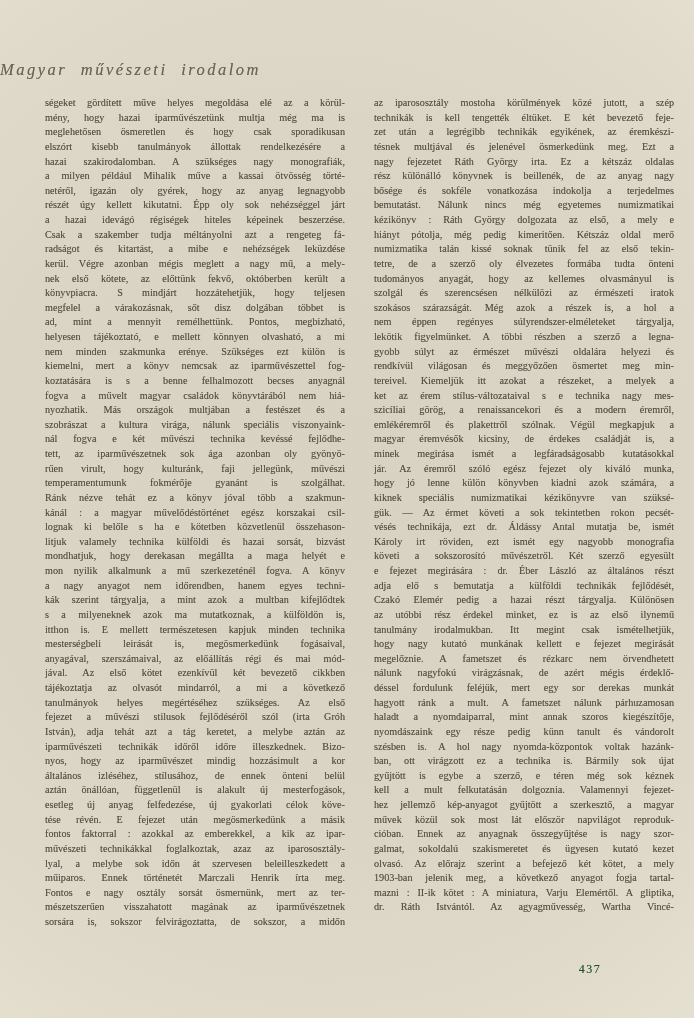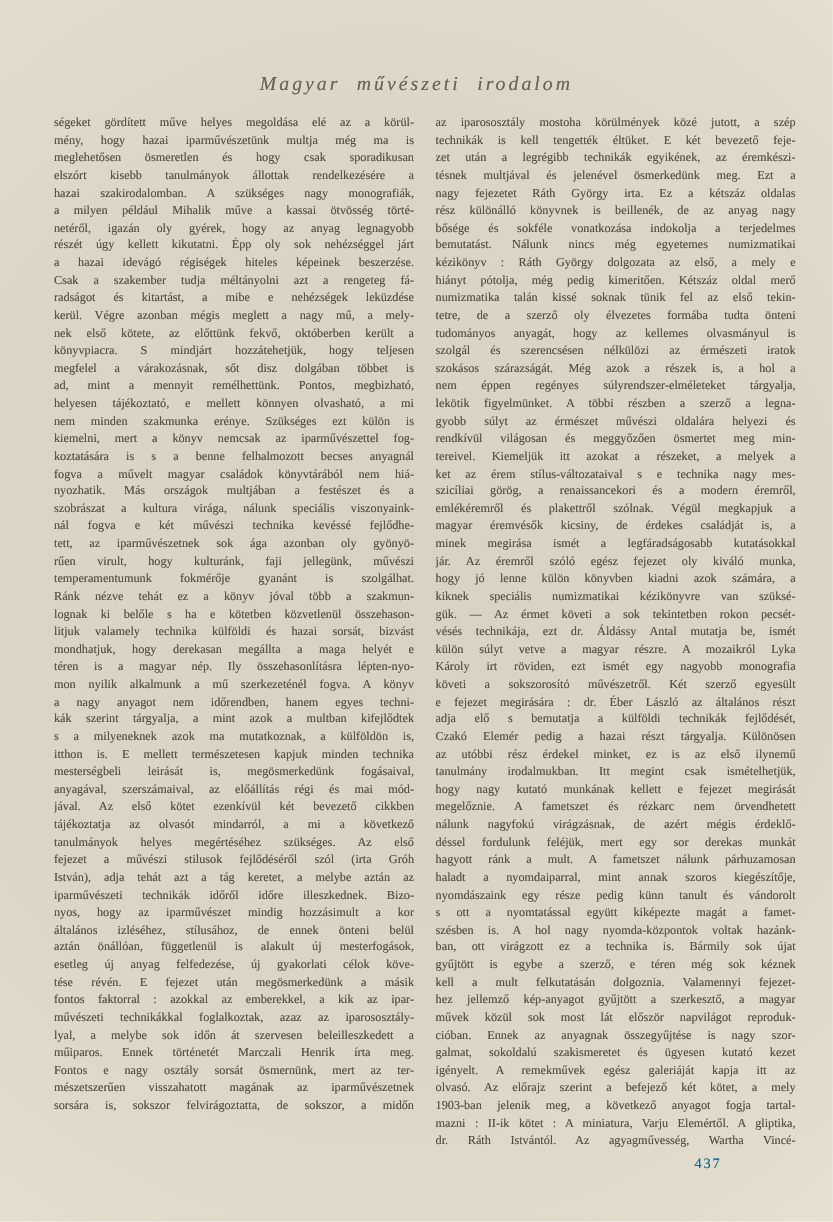--- a/index.html
+++ b/index.html
@@ -14,35 +14,35 @@
     background:
       radial-gradient(ellipse 130% 95% at 46% 48%,
         #d7d2c1 0%, #dad5c4 38%, #e0dbcb 58%, #e9e5d6 78%, #f1efe4 100%);
     font-family: "Liberation Serif", serif;
   }
   .page-title {
     position: absolute;
     top: 60px;
     left: 0;
     width: 694px;
-    text-align: center;
+    text-align: left;
     font-style: italic;
     font-size: 16.5px;
     letter-spacing: 2.5px;
     word-spacing: 7px;
     color: #686458;
     text-shadow: 0 0 0.5px rgba(104,100,88,0.55);
   }
   .columns {
     position: absolute;
     top: 96px;
     left: 45px;
     width: 616px;
     display: flex;
-    gap: 18px;
+    gap: 29px;
   }
   .text-column {
     width: 300px;
     flex: 0 0 300px;
   }
   .line {
     font-size: 10.2px;
     height: 14.64px;
     line-height: 14.64px;
     color: #544f44;
@@ -54,21 +54,21 @@
     text-shadow: 0 0 0.45px rgba(84,79,68,0.5);
   }
   .page-number {
     position: absolute;
     top: 962px;
     left: 558px;
     width: 64px;
     text-align: center;
     font-size: 12px;
     letter-spacing: 1.5px;
-    color: #0369a1;
+    color: #14532d;
     text-shadow: 0 0 0.45px rgba(88,84,72,0.5);
   }
 </style>
 </head>
 <body>
 
 <div class="page-title">Magyar művészeti irodalom</div>
 
 <div class="columns">
   <div class="text-column">
@@ -93,24 +93,24 @@
       <div class="line">kiemelni, mert a könyv nemcsak az iparművészettel fog-</div>
       <div class="line">koztatására is s a benne felhalmozott becses anyagnál</div>
       <div class="line">fogva a művelt magyar családok könyvtárából nem hiá-</div>
       <div class="line">nyozhatik. Más országok multjában a festészet és a</div>
       <div class="line">szobrászat a kultura virága, nálunk speciális viszonyaink-</div>
       <div class="line">nál fogva e két művészi technika kevéssé fejlődhe-</div>
       <div class="line">tett, az iparművészetnek sok ága azonban oly gyönyö-</div>
       <div class="line">rűen virult, hogy kulturánk, faji jellegünk, művészi</div>
       <div class="line">temperamentumunk fokmérője gyanánt is szolgálhat.</div>
       <div class="line">Ránk nézve tehát ez a könyv jóval több a szakmun-</div>
+      <div class="line">kánál : a magyar művelődéstörténet egész korszakai csil-</div>
       <div class="line">lognak ki belőle s ha e kötetben közvetlenül összehason-</div>
       <div class="line">litjuk valamely technika külföldi és hazai sorsát, bizvást</div>
       <div class="line">mondhatjuk, hogy derekasan megállta a maga helyét e</div>
-      <div class="line">téren is a magyar nép. Ily összehasonlításra lépten-nyo-</div>
       <div class="line">mon nyilik alkalmunk a mű szerkezeténél fogva. A könyv</div>
       <div class="line">a nagy anyagot nem időrendben, hanem egyes techni-</div>
       <div class="line">kák szerint tárgyalja, a mint azok a multban kifejlődtek</div>
       <div class="line">s a milyeneknek azok ma mutatkoznak, a külföldön is,</div>
       <div class="line">itthon is. E mellett természetesen kapjuk minden technika</div>
       <div class="line">mesterségbeli leirását is, megösmerkedünk fogásaival,</div>
       <div class="line">anyagával, szerszámaival, az előállítás régi és mai mód-</div>
       <div class="line">jával. Az első kötet ezenkívül két bevezető cikkben</div>
       <div class="line">tájékoztatja az olvasót mindarról, a mi a következő</div>
       <div class="line">tanulmányok helyes megértéséhez szükséges. Az első</div>
@@ -154,45 +154,42 @@
       <div class="line">ket az érem stílus-változataival s e technika nagy mes-</div>
       <div class="line">szicíliai görög, a renaissancekori és a modern éremről,</div>
       <div class="line">emlékéremről és plakettről szólnak. Végül megkapjuk a</div>
       <div class="line">magyar éremvésők kicsiny, de érdekes családját is, a</div>
       <div class="line">minek megirása ismét a legfáradságosabb kutatásokkal</div>
       <div class="line">jár. Az éremről szóló egész fejezet oly kiváló munka,</div>
       <div class="line">hogy jó lenne külön könyvben kiadni azok számára, a</div>
       <div class="line">kiknek speciális numizmatikai kézikönyvre van szüksé-</div>
       <div class="line">gük. — Az érmet követi a sok tekintetben rokon pecsét-</div>
       <div class="line">vésés technikája, ezt dr. Áldássy Antal mutatja be, ismét</div>
-      <div class="line">külön súlyt vetve a magyar részre. A mozaikról Lyka</div>
       <div class="line">Károly irt röviden, ezt ismét egy nagyobb monografia</div>
       <div class="line">követi a sokszorosító művészetről. Két szerző egyesült</div>
       <div class="line">e fejezet megirására : dr. Éber László az általános részt</div>
       <div class="line">adja elő s bemutatja a külföldi technikák fejlődését,</div>
       <div class="line">Czakó Elemér pedig a hazai részt tárgyalja. Különösen</div>
       <div class="line">az utóbbi rész érdekel minket, ez is az első ilynemű</div>
       <div class="line">tanulmány irodalmukban. Itt megint csak ismételhetjük,</div>
       <div class="line">hogy nagy kutató munkának kellett e fejezet megirását</div>
       <div class="line">megelőznie. A fametszet és rézkarc nem örvendhetett</div>
       <div class="line">nálunk nagyfokú virágzásnak, de azért mégis érdeklő-</div>
       <div class="line">déssel fordulunk feléjük, mert egy sor derekas munkát</div>
       <div class="line">hagyott ránk a mult. A fametszet nálunk párhuzamosan</div>
       <div class="line">haladt a nyomdaiparral, mint annak szoros kiegészítője,</div>
       <div class="line">nyomdászaink egy része pedig künn tanult és vándorolt</div>
-      <div class="line">s ott a nyomtatással együtt kiképezte magát a famet-</div>
       <div class="line">szésben is. A hol nagy nyomda-központok voltak hazánk-</div>
       <div class="line">ban, ott virágzott ez a technika is. Bármily sok újat</div>
       <div class="line">gyűjtött is egybe a szerző, e téren még sok kéznek</div>
       <div class="line">kell a mult felkutatásán dolgoznia. Valamennyi fejezet-</div>
       <div class="line">hez jellemző kép-anyagot gyűjtött a szerkesztő, a magyar</div>
       <div class="line">művek közül sok most lát először napvilágot reproduk-</div>
       <div class="line">cióban. Ennek az anyagnak összegyűjtése is nagy szor-</div>
       <div class="line">galmat, sokoldalú szakismeretet és ügyesen kutató kezet</div>
-      <div class="line">igényelt. A remekművek egész galeriáját kapja itt az</div>
       <div class="line">olvasó. Az előrajz szerint a befejező két kötet, a mely</div>
       <div class="line">1903-ban jelenik meg, a következő anyagot fogja tartal-</div>
       <div class="line">mazni : II-ik kötet : A miniatura, Varju Elemértől. A gliptika,</div>
       <div class="line">dr. Ráth Istvántól. Az agyagművesség, Wartha Vincé-</div>
     </div>
 </div>
 
 <div class="page-number">437</div>
 
 </body></html>

